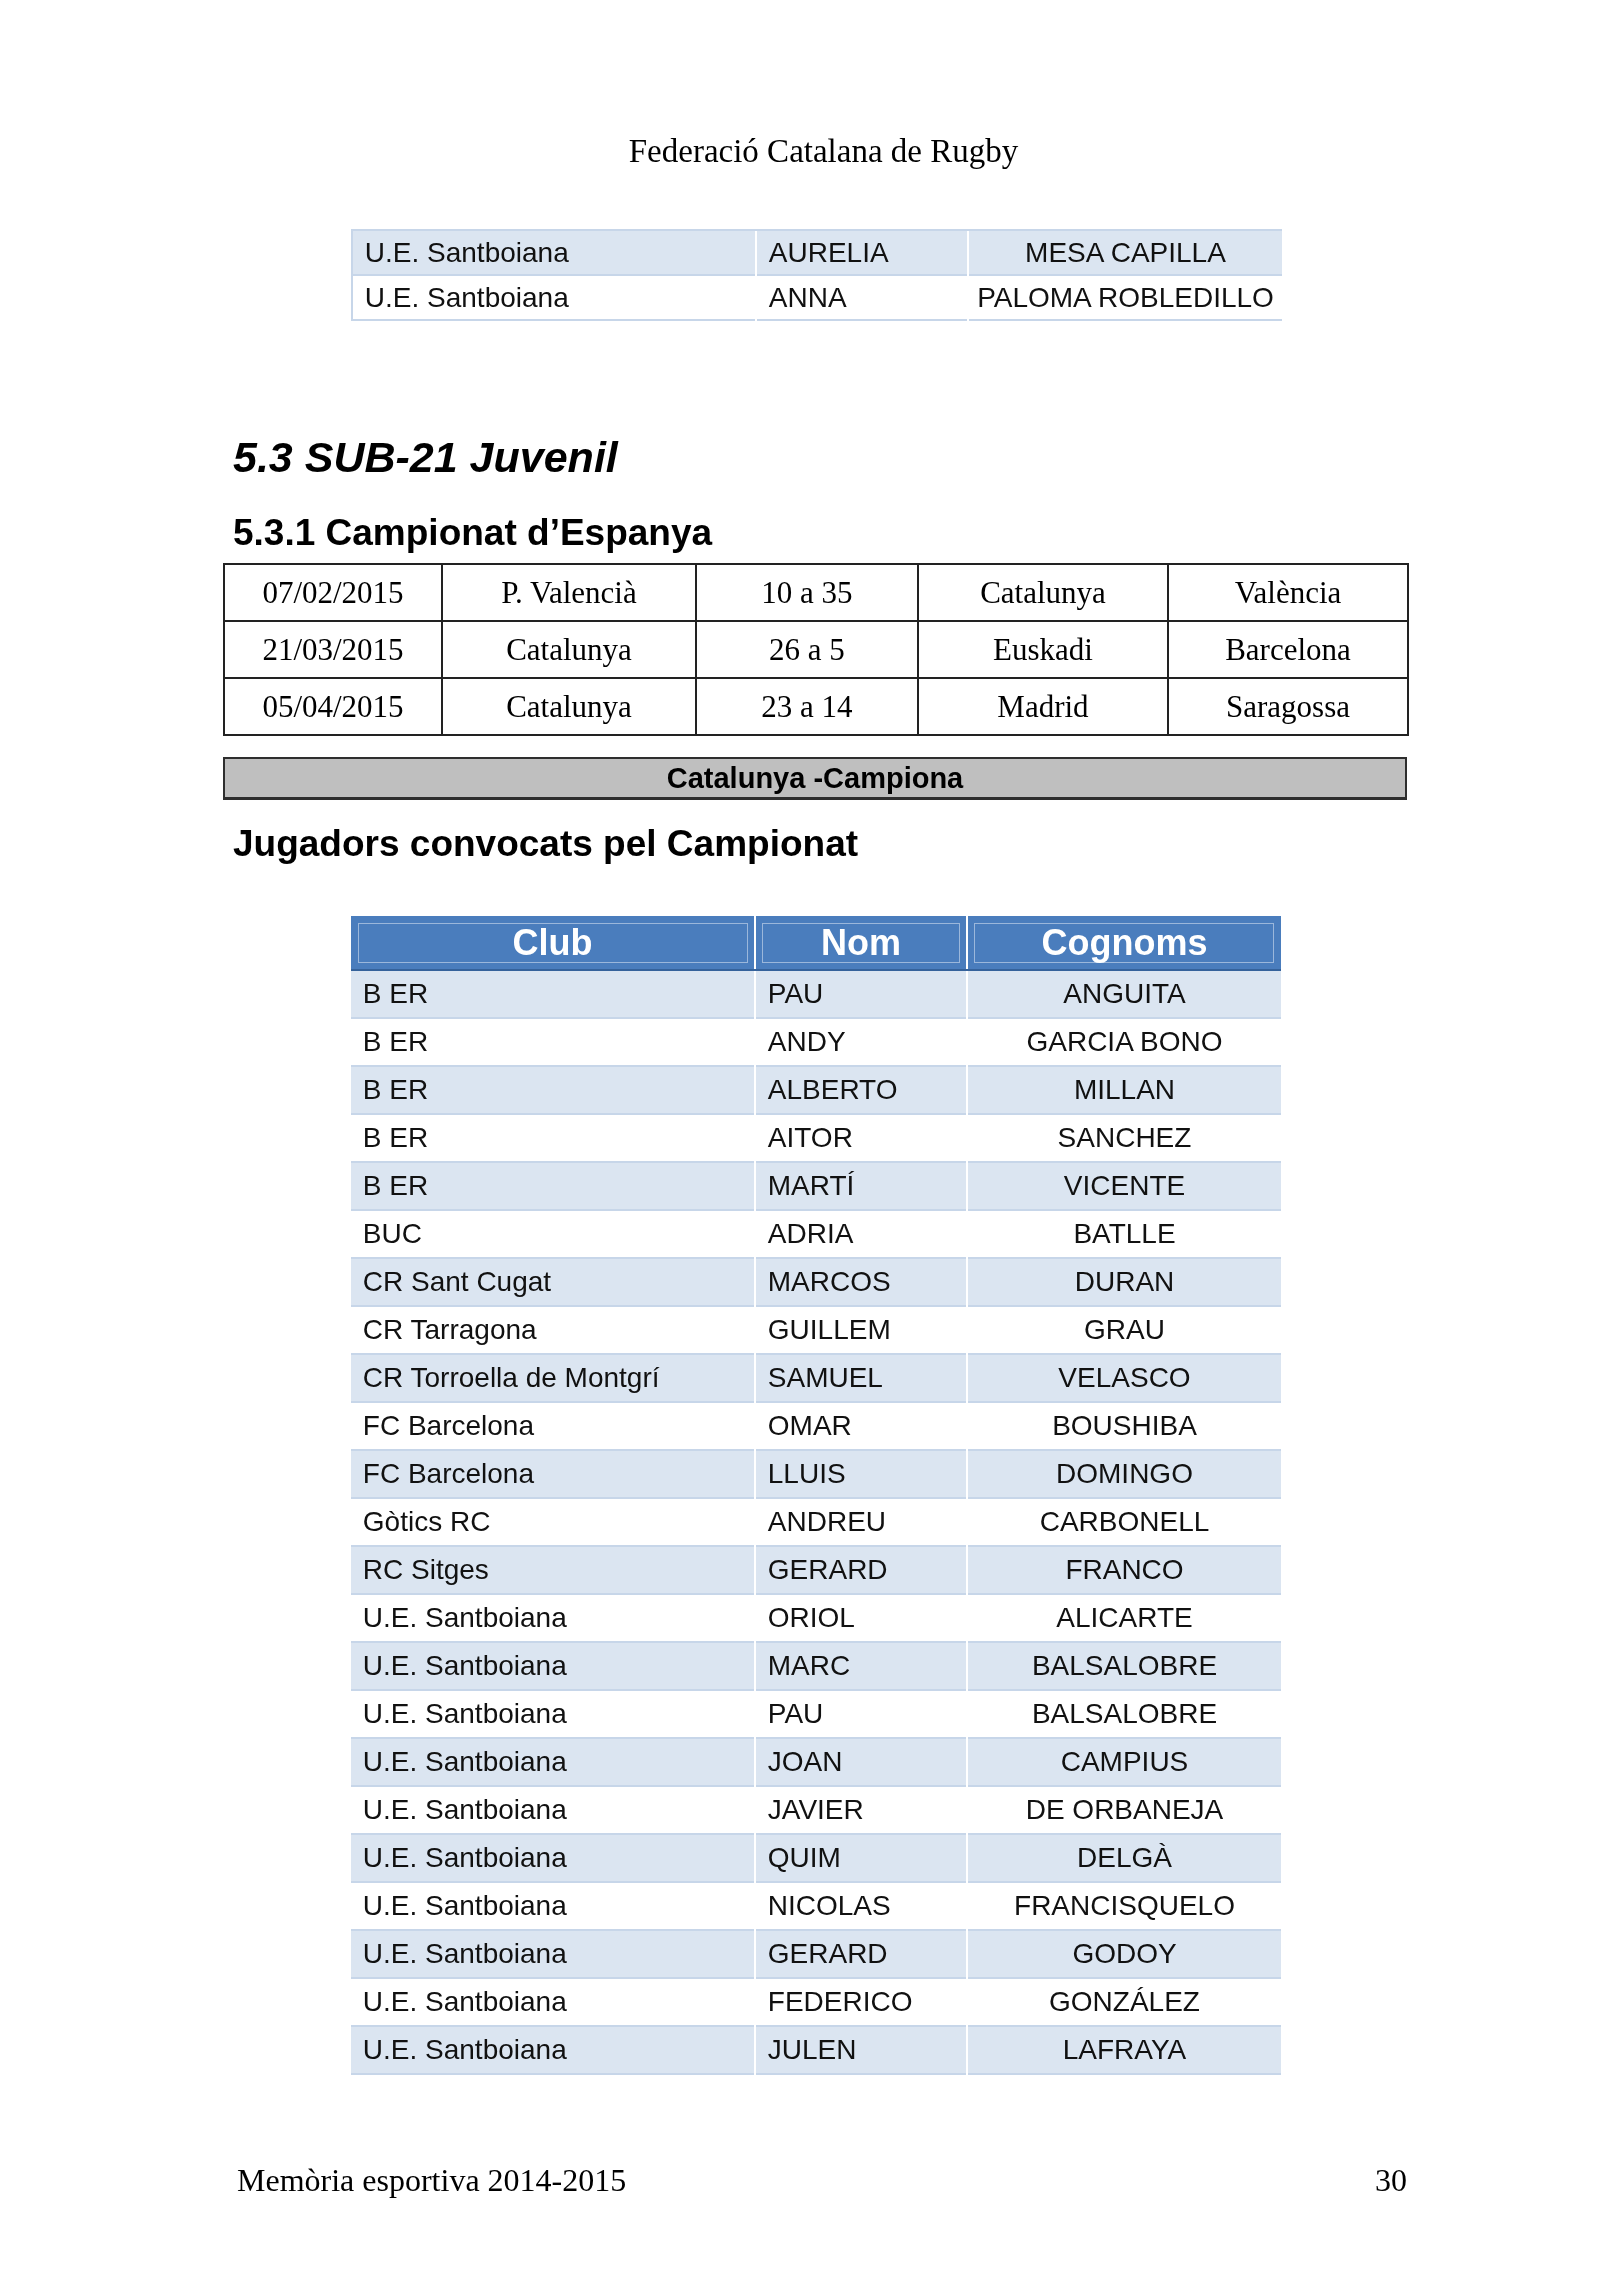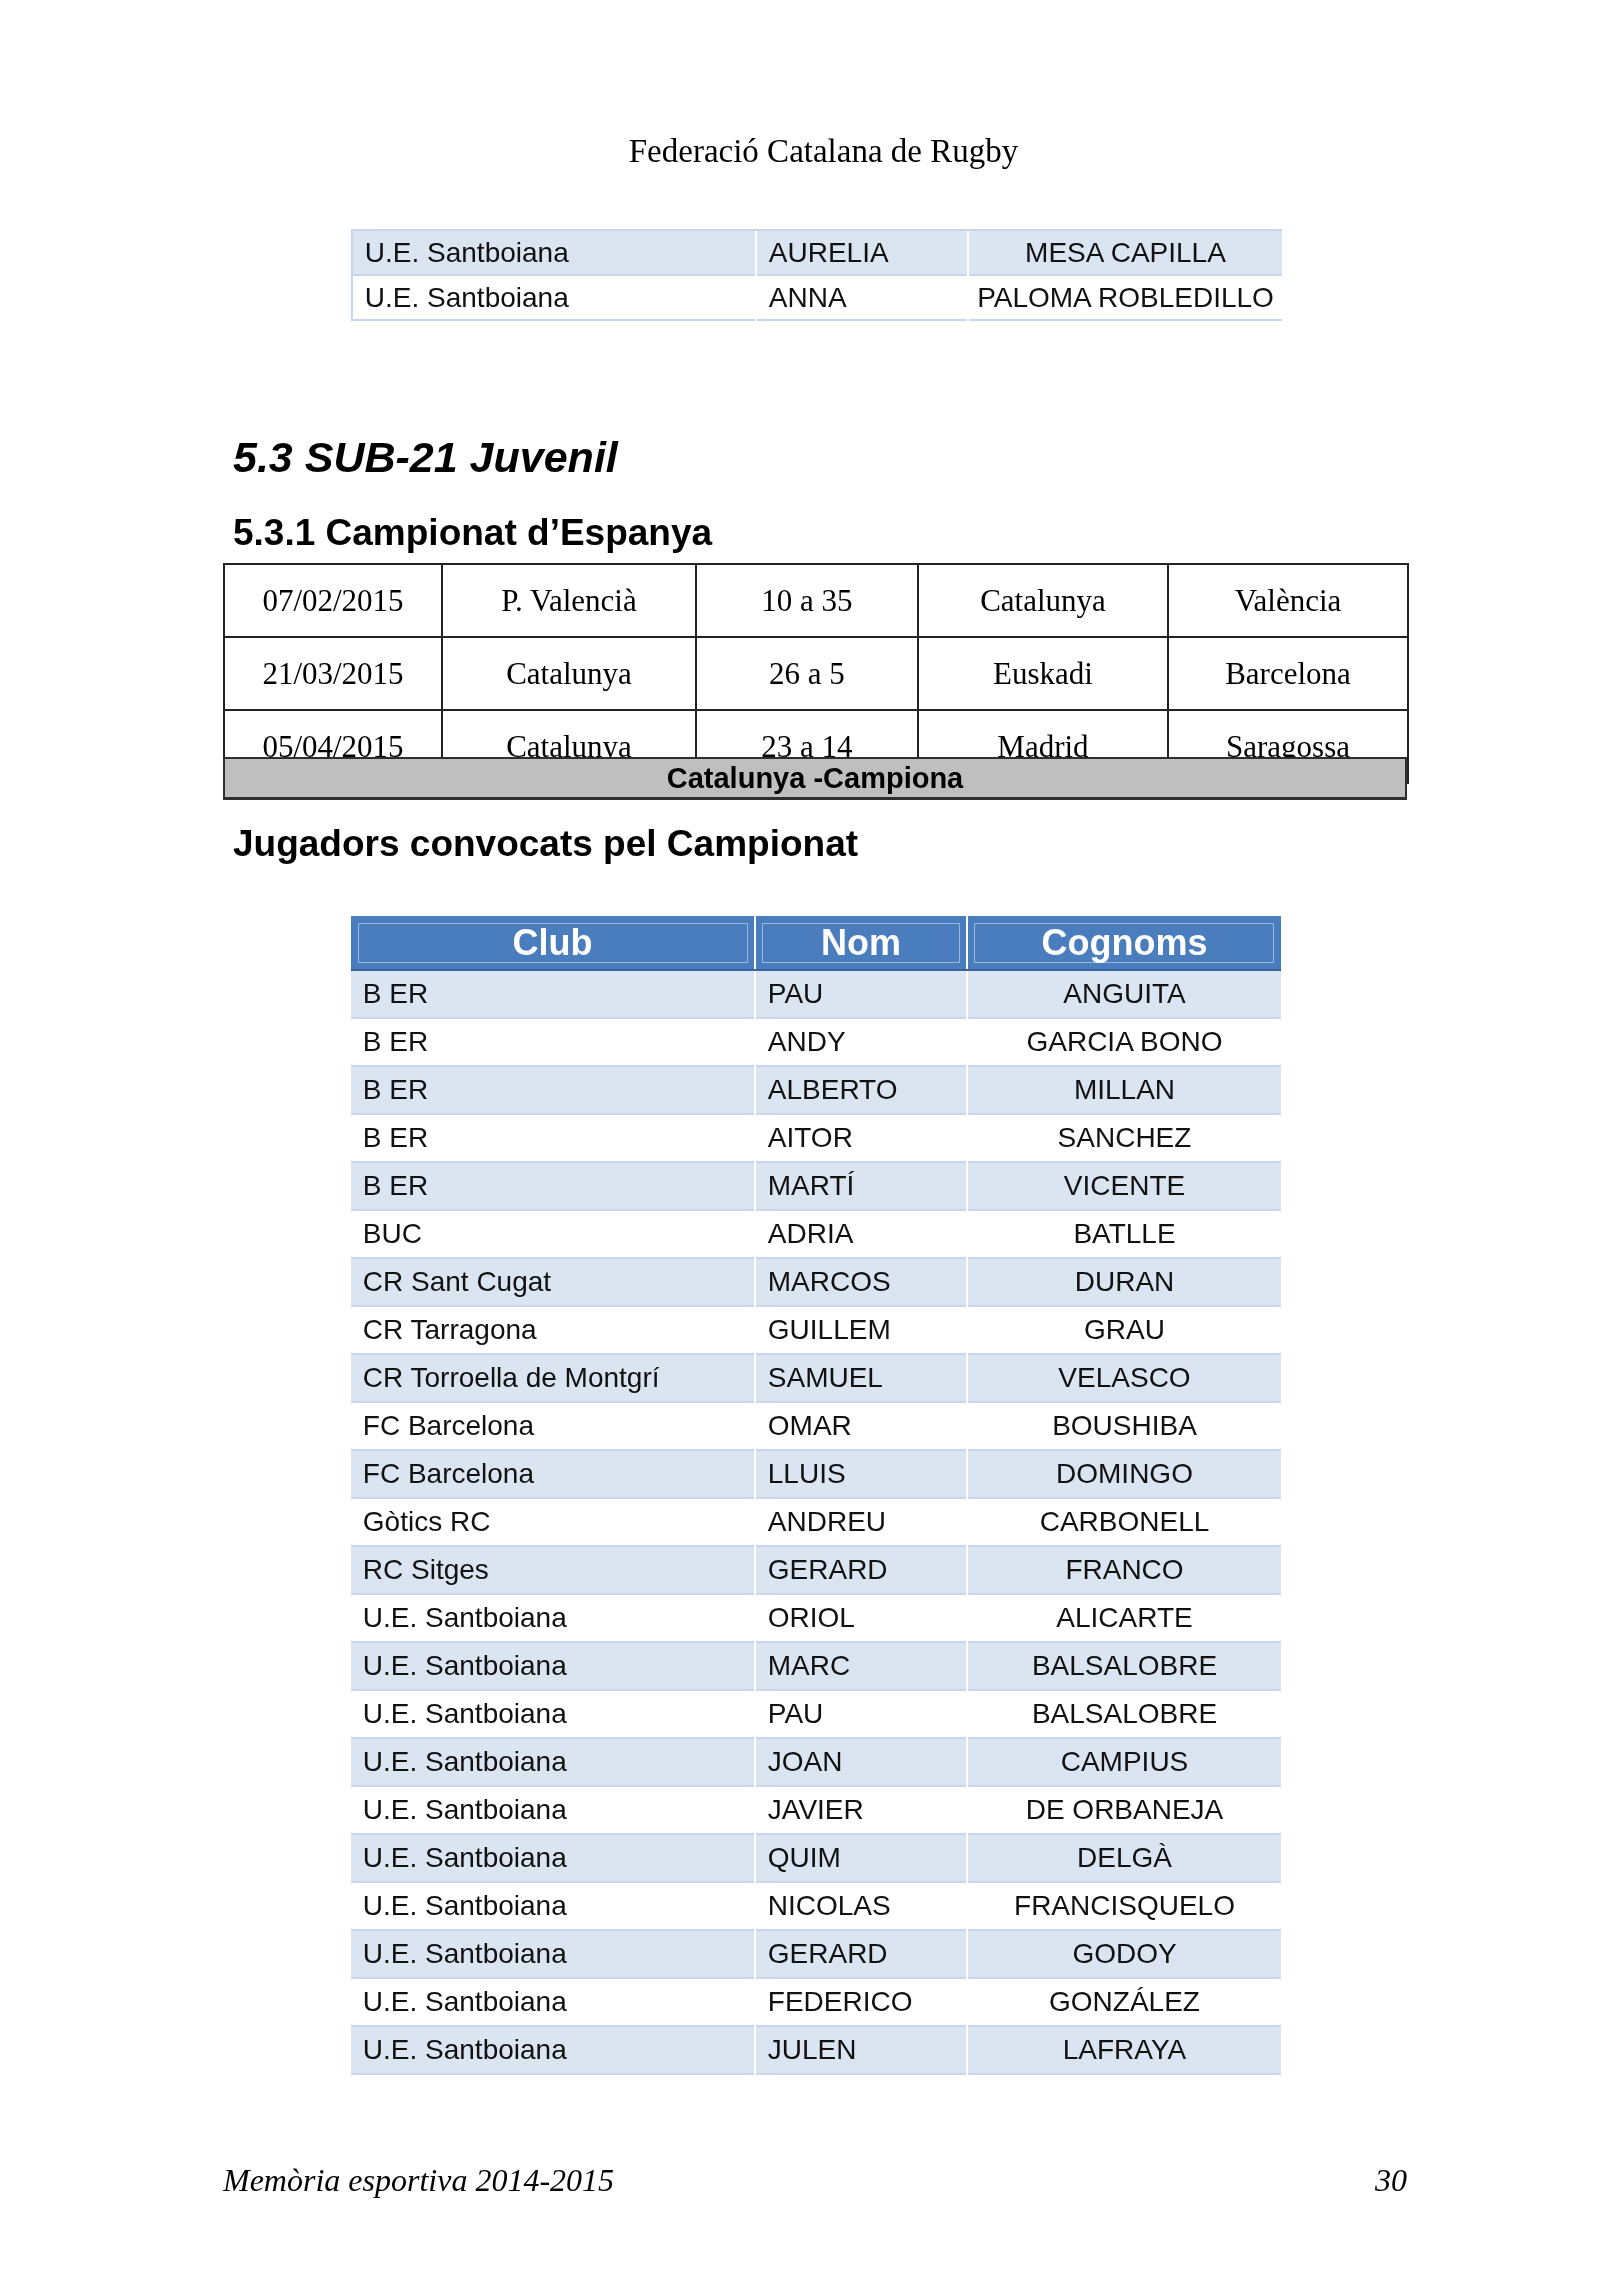--- a/index.html
+++ b/index.html
@@ -14,24 +14,24 @@
   }
 
   
   .doc-title {
     position:absolute; top:133px; left:13px; width:100%;
     text-align:center;
     font-family:"Liberation Serif", serif;
     font-size:33px; color:#000;
   }
   .doc-footer {
-    position:absolute; top:2162px; left:223px; right:214px;
+    position:absolute; top:2162px; left:237px; right:214px;
     display:flex; justify-content:space-between; align-items:baseline;
     font-family:"Liberation Serif", serif;
-    font-size:32px; color:#000;font-style:italic;
+    font-size:32px; color:#000;
   }
 
   
   .h1 {
     position:absolute; left:233px; top:433px; margin:0;
     font-size:43px; font-weight:bold; font-style:italic; color:#000;
     letter-spacing:0px;
   }
   .h2 {
     position:absolute; left:233px; top:512px; margin:0;
@@ -80,21 +80,21 @@
 
   
   .results-table {
     position:absolute; top:563px; left:223px;
     border-collapse:collapse; table-layout:fixed; width:1184px;
     font-family:"Liberation Serif", serif;
     font-size:31px; color:#000;
     border:2px solid #222;
   }
   .results-table td {
-    height:39px; text-align:center; padding:16px;
+    height:39px; text-align:center; padding:8px;
     border:2px solid #222;
     white-space:nowrap; overflow:hidden;
   }
   .results-table tr + tr td { border-top:2.9px solid #4a4a4a;border-radius:12px; }
 
   
   .banner {
     position:absolute; top:757px; left:223px; width:1184px;
     box-sizing:border-box;
     height:43px;

